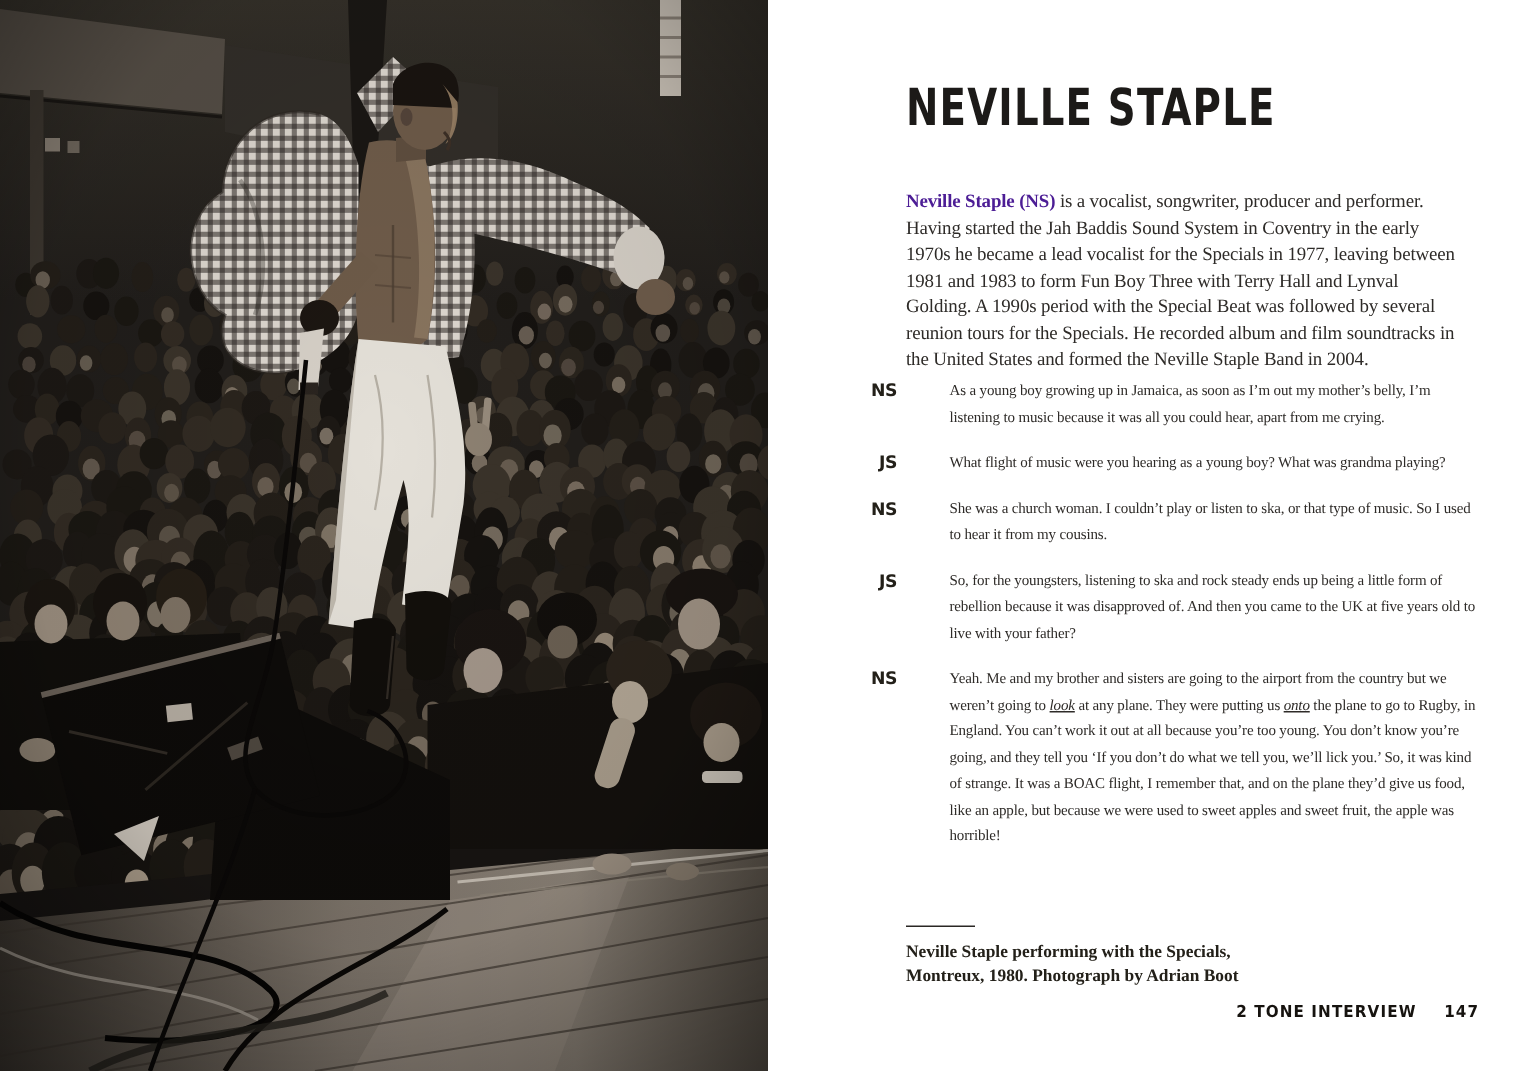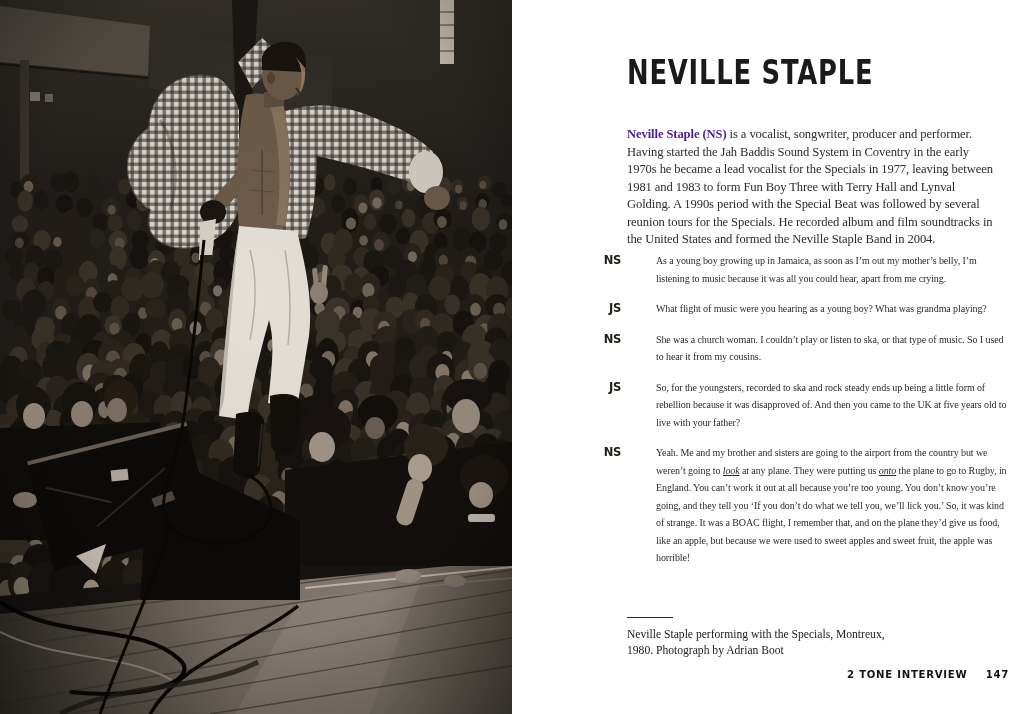--- a/index.html
+++ b/index.html
@@ -3,21 +3,21 @@
 <meta charset="utf-8">
 <style>
   html,body{margin:0;padding:0;}
   body{
     width:1024px;height:714px;position:relative;background:#ffffff;
     font-family:"Liberation Serif", serif;color:#2e2b28;overflow:hidden;
   }
   .spread{position:absolute;inset:0;}
   .photo{position:absolute;left:0;top:0;width:512px;height:714px;margin:0;}
   .photo svg{display:block;width:100%;height:100%;}
-  .page-right{position:absolute;left:627px;top:0;width:382px;height:524px;}
+  .page-right{position:absolute;left:604px;top:0;width:382px;height:524px;}
   .page-title{
     position:absolute;top:53px;left:0;margin:0;
     font-family:"DejaVu Sans", sans-serif;font-weight:900;font-size:34px;line-height:38px;
     letter-spacing:1px;color:#1c1a18;white-space:nowrap;
     transform:scaleX(0.76);transform-origin:0 0;
   }
   .intro{
     position:absolute;top:126px;left:0;width:374px;margin:0;
     font-size:12.6px;line-height:17.5px;letter-spacing:-0.1px;text-align:left;
   }
@@ -27,21 +27,21 @@
   .qa .speaker{
     width:24px;flex:0 0 24px;text-align:right;margin-right:6px;
     font-family:"DejaVu Sans", sans-serif;font-weight:bold;font-size:11.5px;line-height:17.5px;
     color:#232019;letter-spacing:-0.3px;
   }
   .qa .qtext{flex:1;margin:0;font-size:10px;line-height:17.5px;letter-spacing:-0.1px;}
   .qa .qtext em{font-style:italic;text-decoration:underline;}
   .caption-block{position:absolute;top:617px;left:0;width:262px;}
   .caption-rule{border:none;border-top:1.5px solid #2a2724;width:46px;margin:0 0 9px 0;}
   .caption{
-    margin:0;font-weight:normal;font-size:11.6px;line-height:15.5px;color:#232019;
+    margin:0;font-weight:bold;font-size:11.6px;line-height:15.5px;color:#232019;
   }
   .page-footer{
     position:absolute;top:668px;right:0;display:flex;justify-content:flex-end;align-items:baseline;gap:20px;
     font-family:"DejaVu Sans", sans-serif;font-weight:bold;font-size:11px;letter-spacing:0.8px;color:#16130f;
     transform:scaleX(0.92);transform-origin:100% 0;
   }
 </style>
 </head>
 <body>
 
@@ -907,21 +907,21 @@
       <div class="qa">
         <span class="speaker">JS</span>
         <p class="qtext">What flight of music were you hearing as a young boy? What was grandma playing?</p>
       </div>
       <div class="qa">
         <span class="speaker">NS</span>
         <p class="qtext">She was a church woman. I couldn’t play or listen to ska, or that type of music. So I used to hear it from my cousins.</p>
       </div>
       <div class="qa">
         <span class="speaker">JS</span>
-        <p class="qtext">So, for the youngsters, recorded to ska and rock steady ends up being a little form of rebellion because it was disapproved of. And then you came to the UK at five years old to live with your father?</p>
+        <p class="qtext">So, for the youngsters, listening to ska and rock steady ends up being a little form of rebellion because it was disapproved of. And then you came to the UK at five years old to live with your father?</p>
       </div>
       <div class="qa">
         <span class="speaker">NS</span>
         <p class="qtext"><span>Yeah. Me and my brother and sisters are going to the airport from the country but we weren’t going to </span><em>look</em><span> at any plane. They were putting us </span><em>onto</em><span> the plane to go to Rugby, in England. You can’t work it out at all because you’re too young. You don’t know you’re going, and they tell you ‘If you don’t do what we tell you, we’ll lick you.’ So, it was kind of strange. It was a BOAC flight, I remember that, and on the plane they’d give us food, like an apple, but because we were used to sweet apples and sweet fruit, the apple was horrible!</span></p>
       </div>
     </section>
 
     <div class="caption-block">
       <hr class="caption-rule">
       <p class="caption">Neville Staple performing with the Specials, Montreux, 1980. Photograph by Adrian Boot</p>

